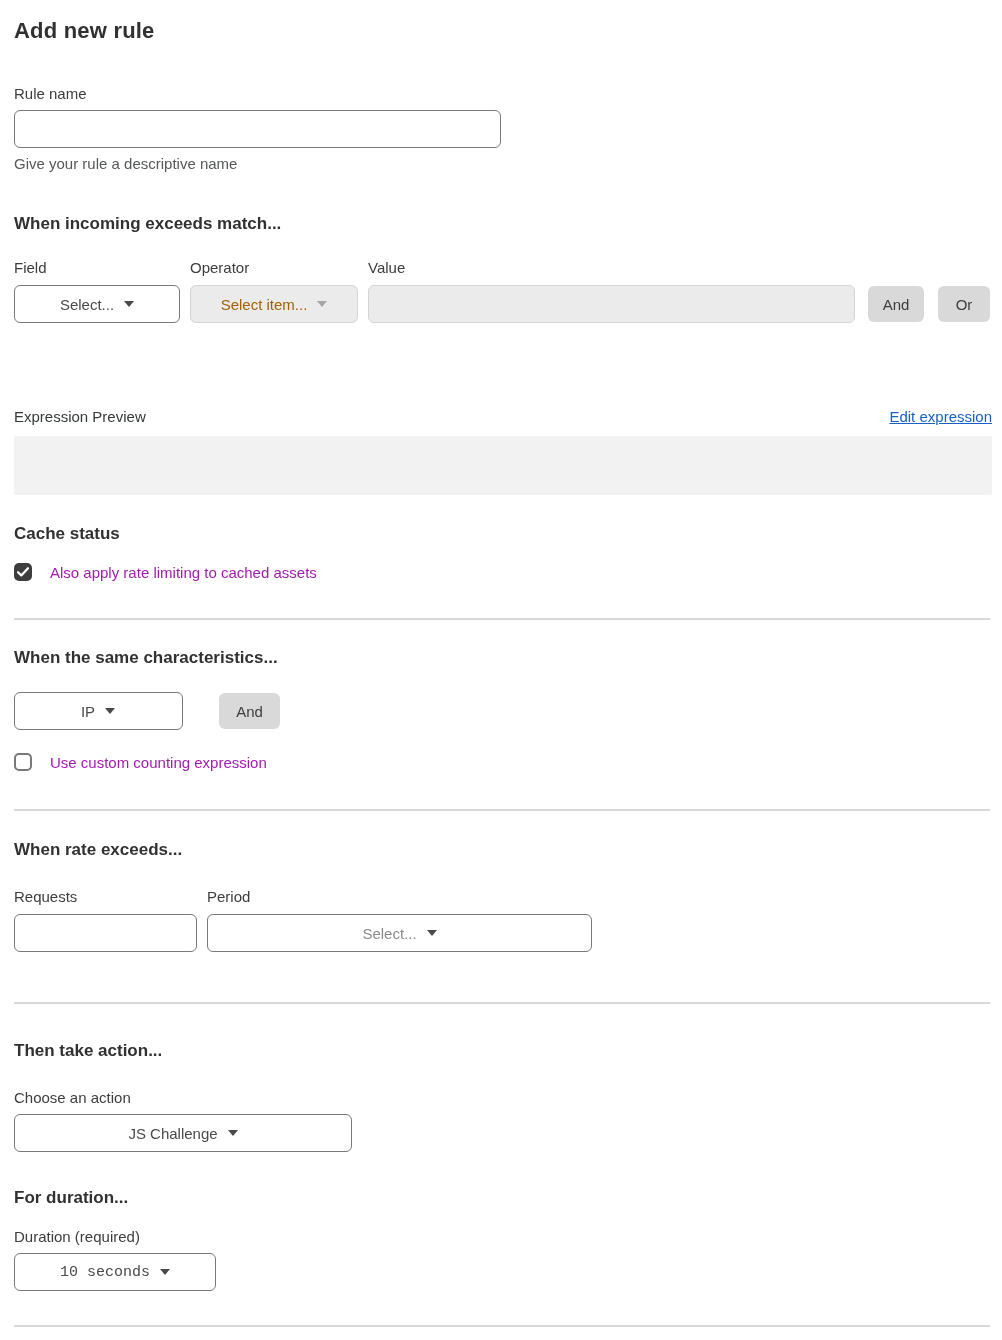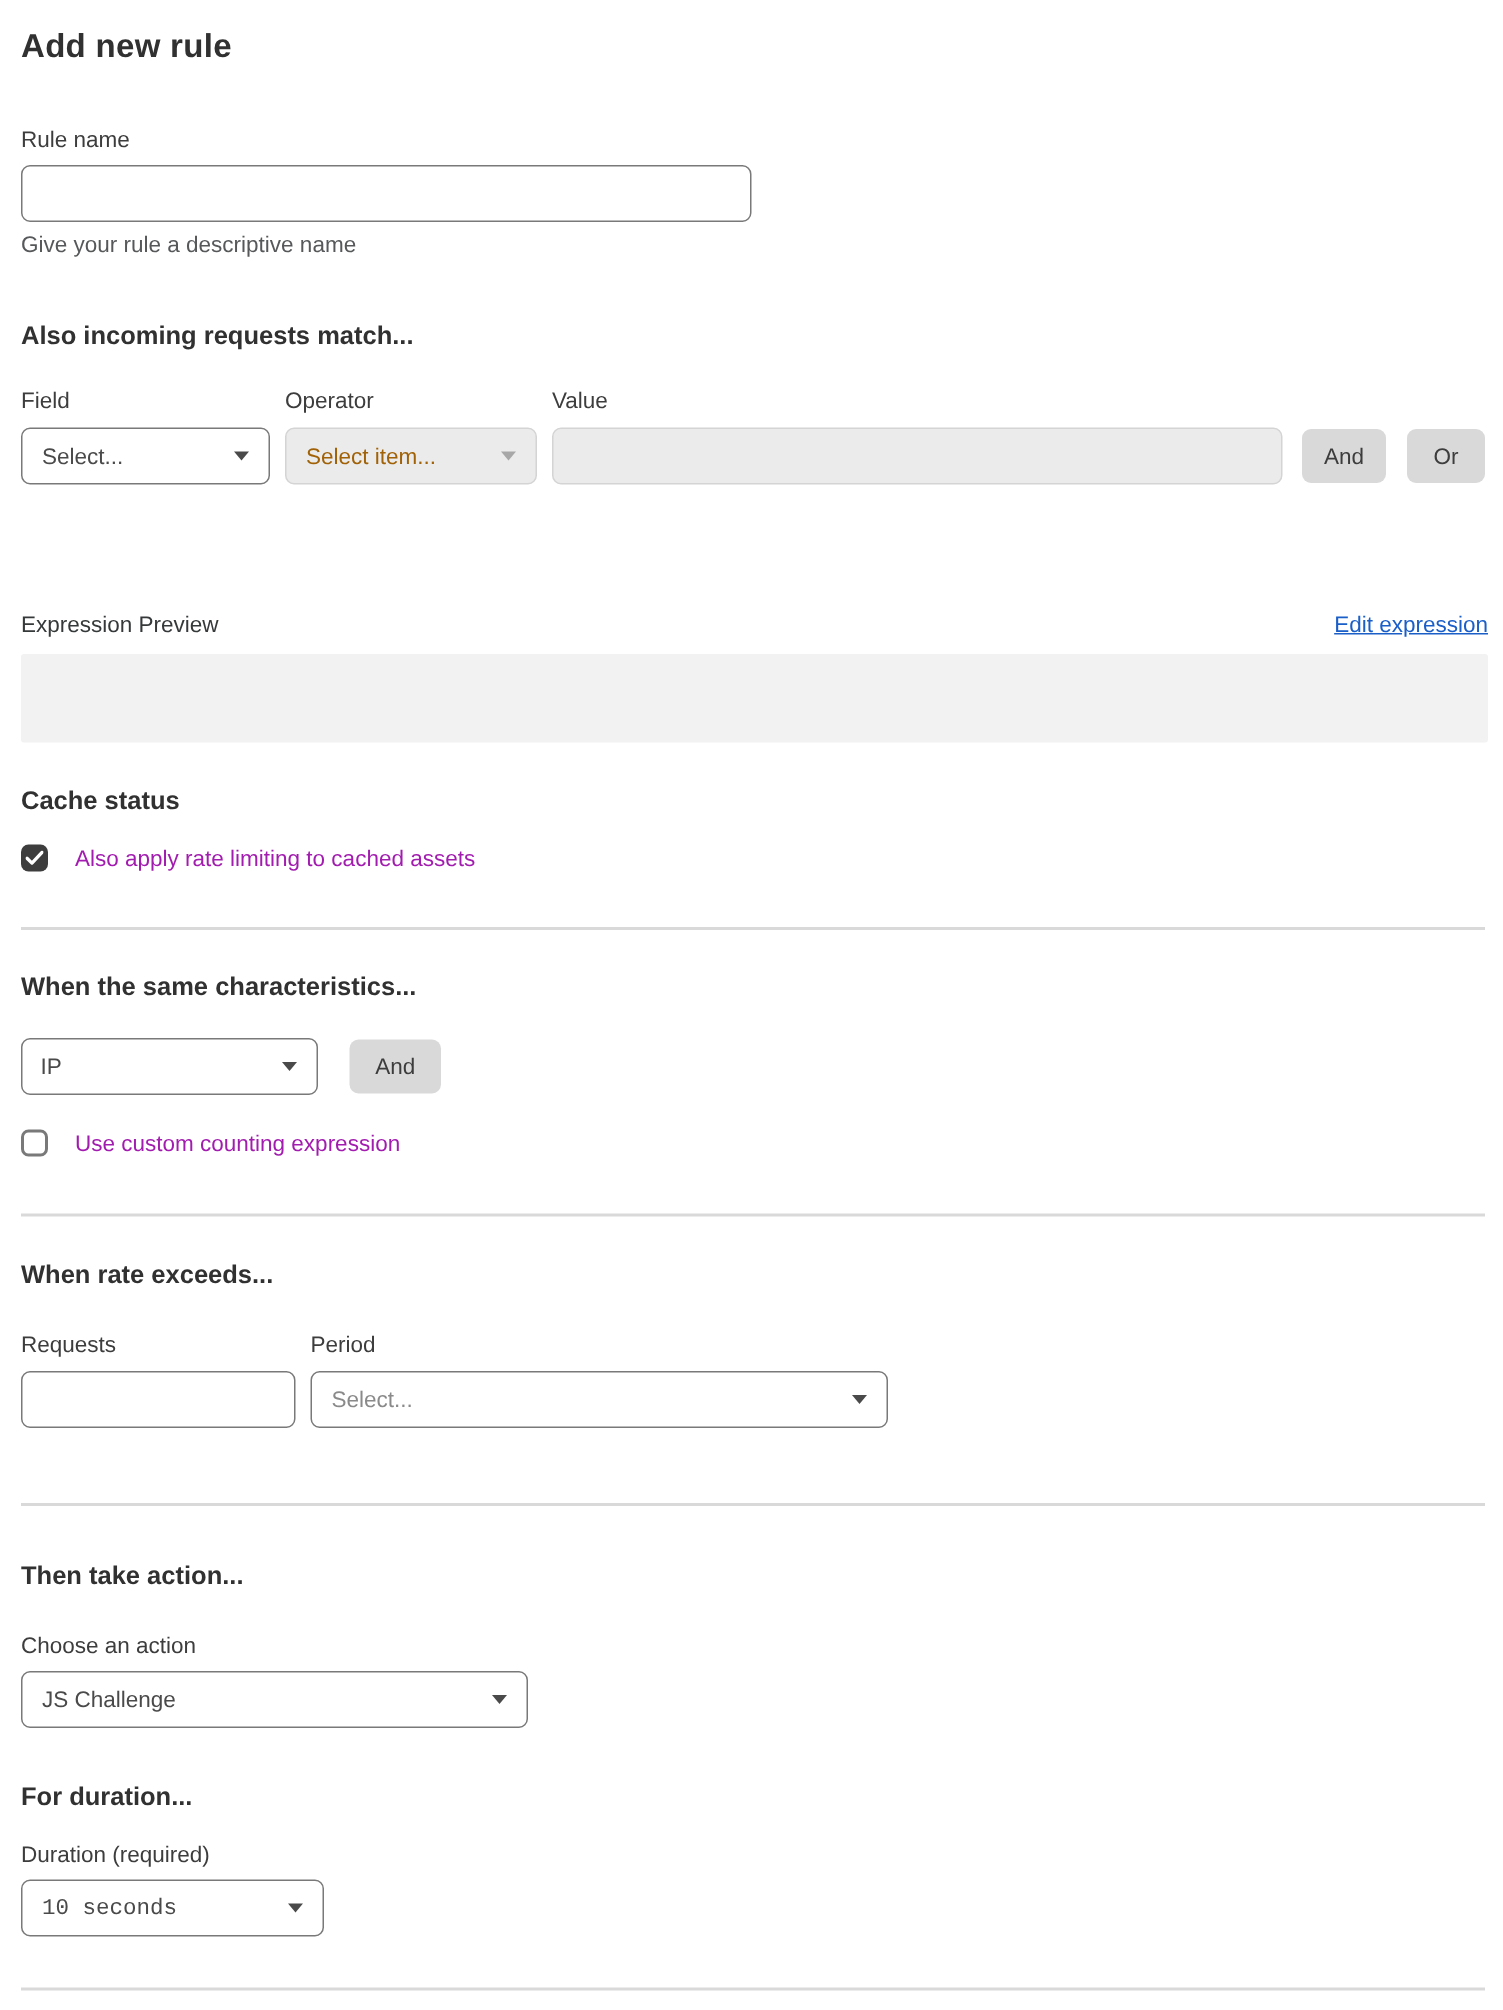--- a/index.html
+++ b/index.html
@@ -53,21 +53,21 @@
     font-weight: bold;
     color: #313131;
   }
   .select-box {
     height: 38px;
     border: 1px solid #797979;
     border-radius: 6px;
     background: #ffffff;
     display: flex;
     align-items: center;
-    justify-content: space-between;
+    justify-content: center;
     padding: 0 13px;
     font-size: 15px;
     color: #4a4a4a;
     cursor: pointer;
   }
   .select-box.disabled {
     background: #ebebeb;
     border-color: #d4d4d4;
     color: #a16207;
     cursor: default;
@@ -169,21 +169,21 @@
 
   <h1 class="page-title">Add new rule</h1>
 
   <div style="margin-top: 41px;">
     <label class="field-label">Rule name</label>
     <input type="text" class="text-input" value="" style="">
     <div class="help-text">Give your rule a descriptive name</div>
   </div>
 
   <div style="margin-top: 42px;">
-    <h2 class="section-heading">Also incoming requests match...</h2>
+    <h2 class="section-heading">When incoming exceeds match...</h2>
 
     <div class="labels-row" style="margin-top: 25px;">
       <span style="width: 176px;">Field</span>
       <span style="width: 178px;">Operator</span>
       <span>Value</span>
     </div>
 
     <div class="row" style="align-items: center;">
       <div class="select-box" style="width: 166px; margin-right: 10px;">
         <span>Select...</span>
@@ -215,21 +215,21 @@
       </span>
       <span class="checkbox-label">Also apply rate limiting to cached assets</span>
     </div>
   </div>
 
   <hr class="divider" style="margin-top: 37px;">
 
   <div style="margin-top: 28px;">
     <h2 class="section-heading">When the same characteristics...</h2>
     <div class="row" style="margin-top: 24px; align-items: center;">
-      <div class="select-box" style="width: 198px; margin-right: 21px; padding-left: 12px;">
+      <div class="select-box" style="width: 169px; margin-right: 36px; padding-left: 12px;">
         <span>IP</span>
         <span class="caret"></span>
       </div>
       <button class="gray-btn" style="width: 61px; height: 36px;">And</button>
     </div>
     <div class="checkbox-row" style="margin-top: 23px;">
       <span class="checkbox unchecked"></span>
       <span class="checkbox-label">Use custom counting expression</span>
     </div>
   </div>

